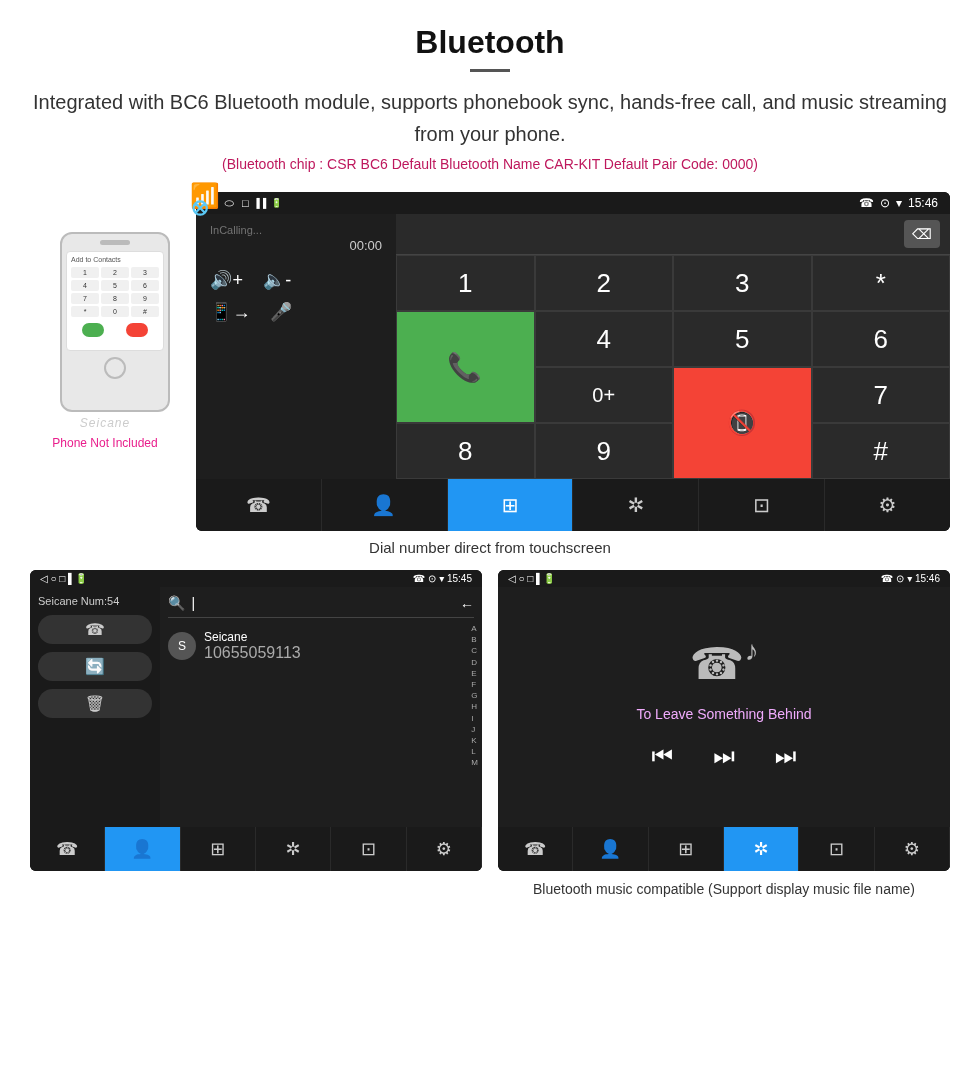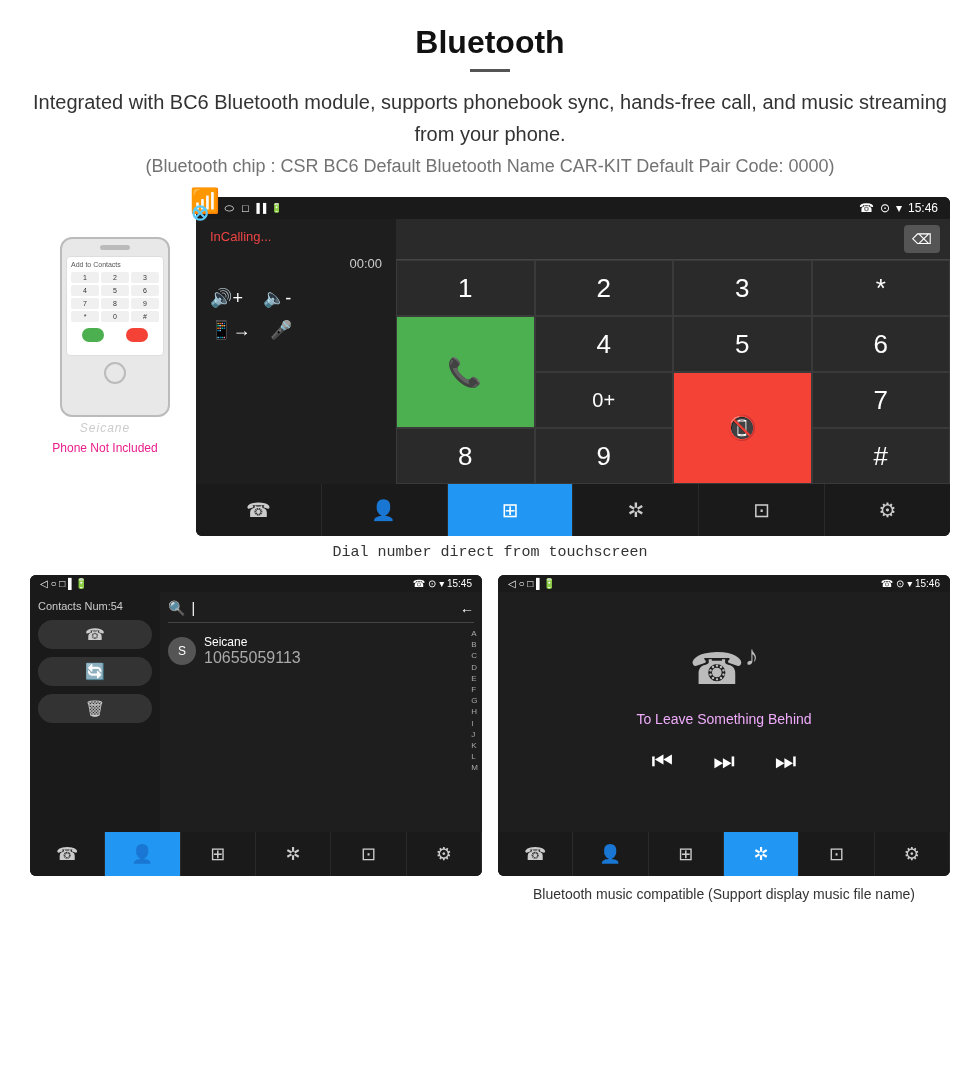--- a/index.html
+++ b/index.html
@@ -28,22 +28,22 @@
       background: #555;
       margin: 0 auto 14px;
     }
     .page-description {
       font-size: 20px;
       color: #333;
       line-height: 1.6;
       margin-bottom: 6px;
     }
     .bluetooth-specs {
-      font-size: 18px;
-      color: #737373;
+      font-size: 14px;
+      color: #be185d;
       margin-bottom: 10px;
     }
 
     
     .dial-section {
       display: flex;
       align-items: flex-start;
       padding: 0 30px;
       gap: 16px;
       margin-bottom: 6px;
@@ -164,23 +164,23 @@
       padding: 10px 14px;
       color: #fff;
       flex-shrink: 0;
     }
     .dial-number {
       font-size: 22px;
       color: #fff;
       margin-bottom: 10px;
     }
     .dial-status {
-      font-size: 13px;
-      color: #ef4444;
-      margin-bottom: 12px;
+      font-size: 11px;
+      color: #737373;
+      margin-bottom: 2px;
     }
     .dial-timer {
       font-size: 13px;
       color: #ccc;
       margin-bottom: 16px;
       text-align: right;
     }
     .dial-controls {
       display: flex;
       flex-direction: column;
@@ -275,21 +275,20 @@
       color: #fff;
     }
     .nav-item:last-child { border-right: none; }
 
     
     .caption-center {
       text-align: center;
       font-size: 15px;
       color: #333;
       margin: 8px 0 14px;
-      font-family: Liberation Mono, monospace;
     }
 
     
     .bottom-row {
       display: flex;
       gap: 16px;
       padding: 0 30px;
       margin-bottom: 10px;
     }
     .bottom-item {
@@ -580,21 +579,21 @@
 <div class="bottom-row">
 
   <div class="bottom-item">
     <div class="bottom-screen">
       <div class="contacts-status-bar">
         <div>◁ ○ □ ▌🔋</div>
         <div>☎ ⊙ ▾ <span>15:45</span></div>
       </div>
       <div class="contacts-main">
         <div class="contacts-left">
-          <div class="contacts-num">Contacts Num:54</div>
+          <div class="contacts-num">Seicane Num:54</div>
           <div class="contacts-btn">☎</div>
           <div class="contacts-btn">🔄</div>
           <div class="contacts-btn">🗑</div>
         </div>
         <div class="contacts-right" style="position:relative;">
           <div class="contacts-search">
             <span>🔍</span>
             <span>|</span>
             <span style="flex:1;"></span>
             <span>←</span>

